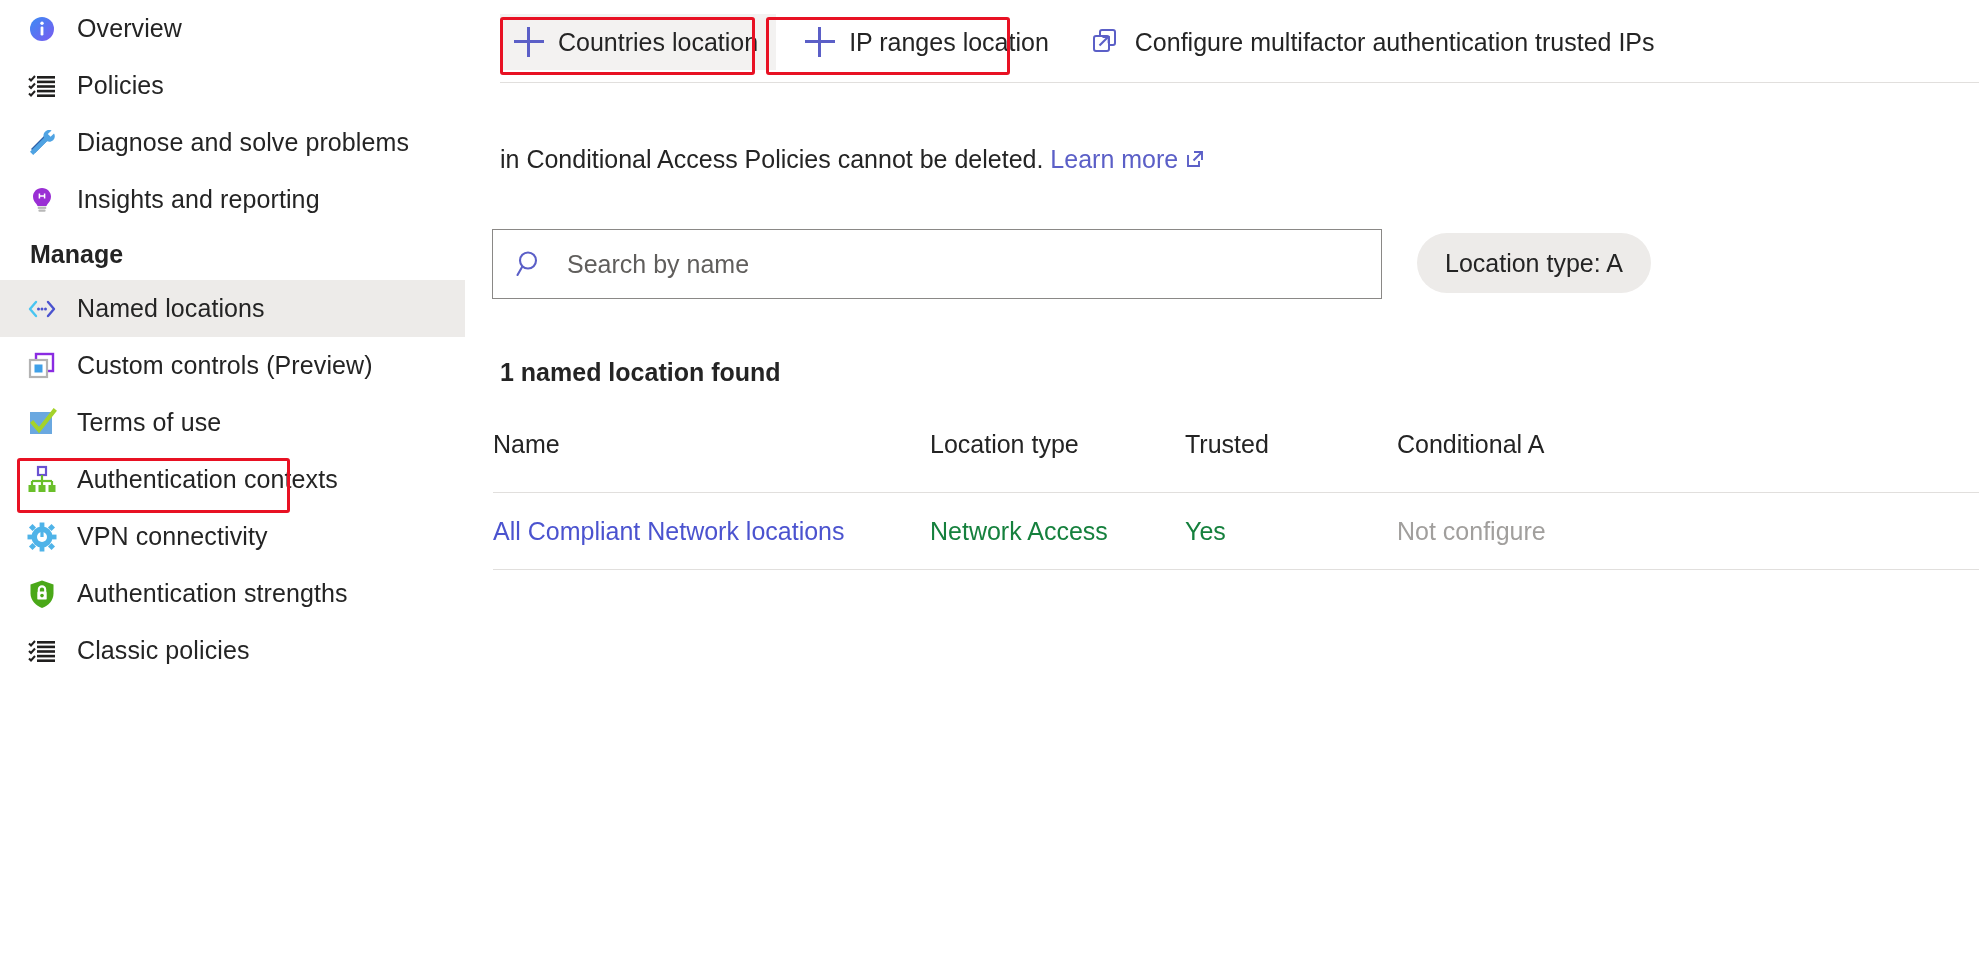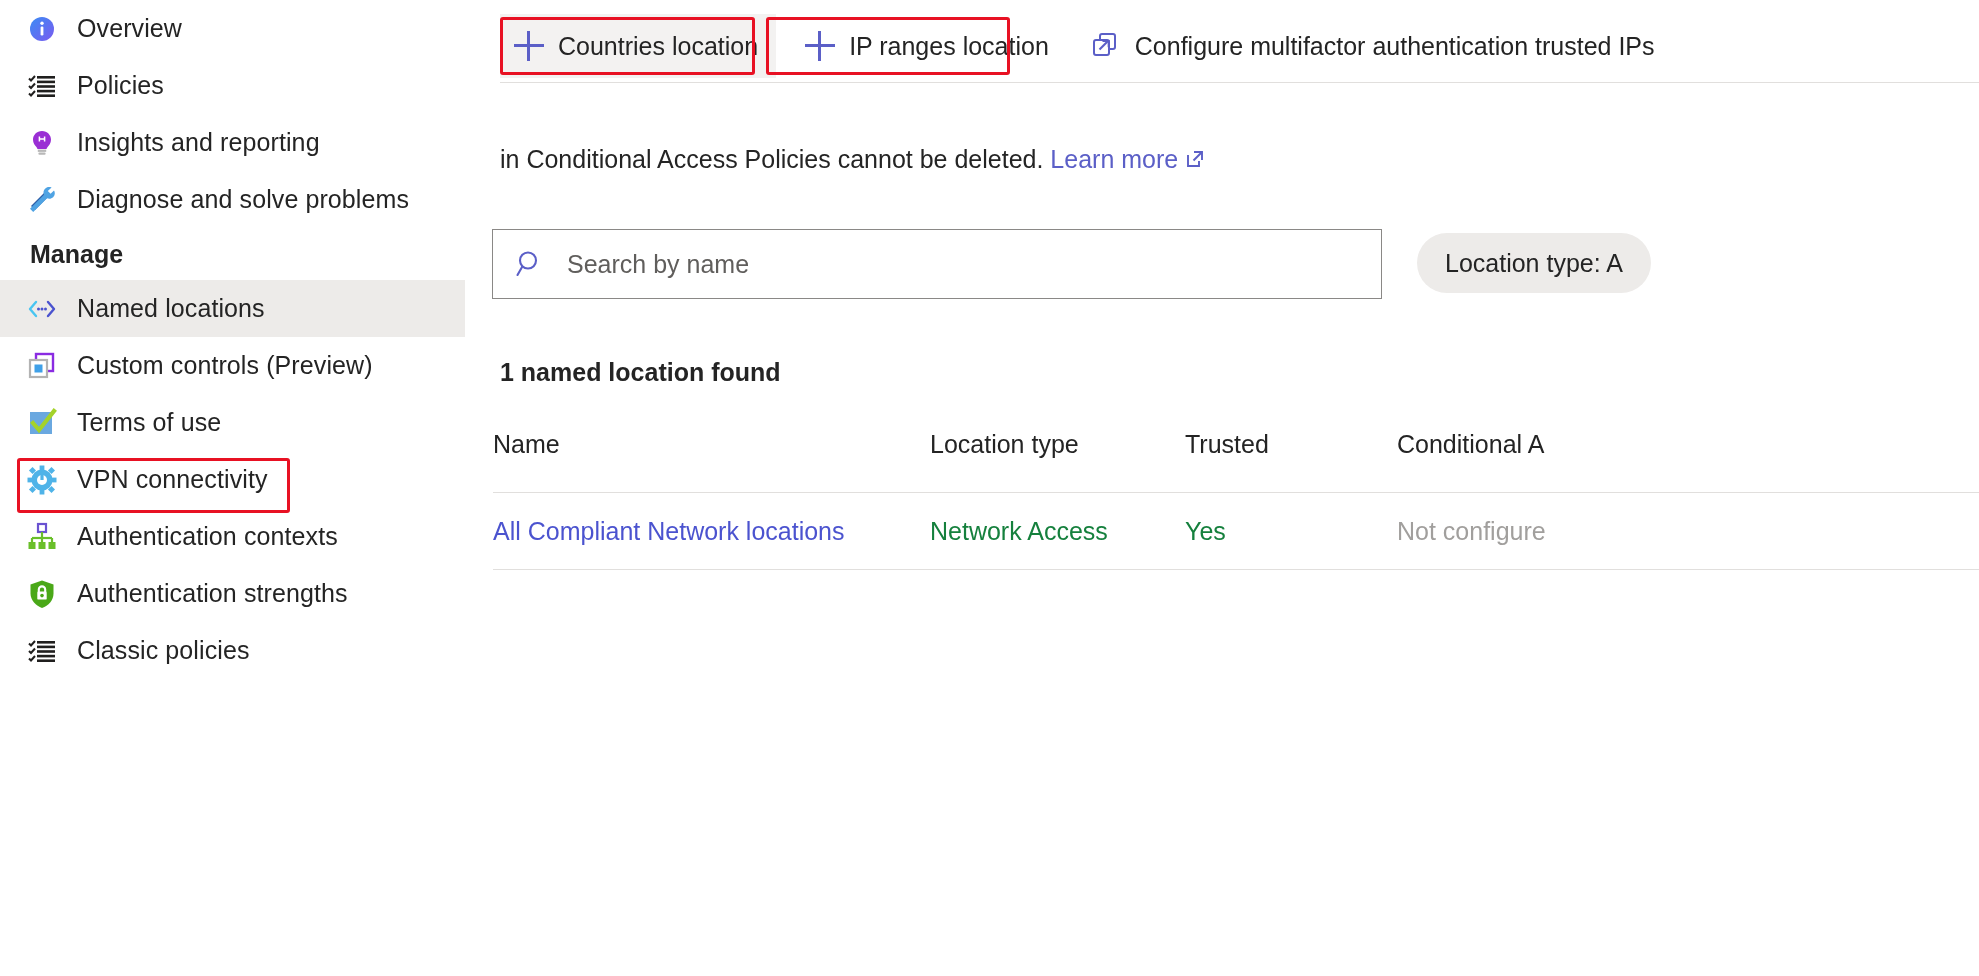--- a/index.html
+++ b/index.html
@@ -59,21 +59,21 @@
     cursor:pointer;
   }
 
   .toolbar {
     position:absolute; left:35px; top:14px; right:0; height:64px;
     display:flex; align-items:stretch;
   }
   .tb-btn {
     display:flex; align-items:center; gap:14px;
     padding:0 18px 0 14px;
-    height:64px;
+    height:56px;
     font-size:25px; color:#242424;
     white-space:nowrap; cursor:pointer;
     background:transparent;
     border:none;
     font-family:"Liberation Sans", sans-serif;
   }
   .tb-btn.hovered { background:#f3f2f1; }
   .plus-ico {
     width:30px; height:30px; position:relative; flex:0 0 30px;
   }
@@ -190,43 +190,43 @@
             <rect x="10" y="23.4" width="18" height="2.6"></rect>
           </g>
         </svg>
       </span>
       <span class="lbl">Policies</span>
     </div>
 
     <div class="nav-item" style="top:0;">
       <span class="ico">
         <svg width="30" height="30" viewBox="0 0 30 30">
+          <path d="M5 25 L19 11 l4 4 L9 29 z" transform="translate(-1,-4)" fill="#2c5fa8"></path>
+          <path d="M24 4 c-3 0-5.5 2.5-5.5 5.5 c0 0.8 0.2 1.6 0.5 2.3 L5 25.8 l3.2 3.2 L22 15.2 c0.7 0.3 1.5 0.5 2.3 0.5 c3 0 5.5-2.5 5.5-5.5 c0-1-0.3-2-0.8-2.8 L25.6 10.8 l-2.8-2.8 L26.6 4.4 C25.8 4.1 24.9 4 24 4z" transform="translate(-2,-2)" fill="#4fa3e3"></path>
+        </svg>
+      </span>
+      <span class="lbl">Diagnose and solve problems</span>
+    </div>
+
+    <div class="nav-item" style="top:0;">
+      <span class="ico">
+        <svg width="30" height="30" viewBox="0 0 30 30">
           <path d="M15 3 C9.8 3 6 7 6 11.7 c0 3.3 1.9 5.4 3.2 7 c0.8 1 1.1 1.6 1.2 2.3 h9.2 c0.1-0.7 0.4-1.3 1.2-2.3 c1.3-1.6 3.2-3.7 3.2-7 C24 7 20.2 3 15 3 z" fill="#9a2fd4"></path>
           <rect x="10.8" y="21.6" width="8.4" height="2.3" fill="#b8b8b8"></rect>
           <rect x="11.4" y="24.6" width="7.2" height="2.2" rx="1" fill="#b8b8b8"></rect>
           <g stroke="#fff" stroke-width="1.5" fill="none">
             <path d="M12.4 8.5 v5"></path>
               <path d="M17.6 8.5 v5"></path>
               <path d="M12.4 11 h5.2"></path>
           </g>
         </svg>
       </span>
       <span class="lbl">Insights and reporting</span>
     </div>
 
-    <div class="nav-item" style="top:0;">
-      <span class="ico">
-        <svg width="30" height="30" viewBox="0 0 30 30">
-          <path d="M5 25 L19 11 l4 4 L9 29 z" transform="translate(-1,-4)" fill="#2c5fa8"></path>
-          <path d="M24 4 c-3 0-5.5 2.5-5.5 5.5 c0 0.8 0.2 1.6 0.5 2.3 L5 25.8 l3.2 3.2 L22 15.2 c0.7 0.3 1.5 0.5 2.3 0.5 c3 0 5.5-2.5 5.5-5.5 c0-1-0.3-2-0.8-2.8 L25.6 10.8 l-2.8-2.8 L26.6 4.4 C25.8 4.1 24.9 4 24 4z" transform="translate(-2,-2)" fill="#4fa3e3"></path>
-        </svg>
-      </span>
-      <span class="lbl">Diagnose and solve problems</span>
-    </div>
-
     <div class="nav-section">Manage</div>
 
     <div style="position:relative;">
       <div class="nav-divider" style="top:0;"></div>
     </div>
 
     <div class="nav-item selected">
       <span class="ico">
         <svg width="30" height="30" viewBox="0 0 30 30">
           <path d="M9 8 L3 15 L9 22" fill="none" stroke="#49c5f1" stroke-width="2.4" stroke-linecap="round" stroke-linejoin="round"></path>
@@ -251,20 +251,41 @@
     </div>
 
     <div class="nav-item">
       <span class="ico">
         <svg width="30" height="30" viewBox="0 0 30 30">
           <rect x="3" y="4" width="22" height="22" fill="#6aa8e0"></rect>
           <path d="M6 15 l6 7 L27 3" fill="none" stroke="#a4d22a" stroke-width="4.2" stroke-linecap="square"></path>
         </svg>
       </span>
       <span class="lbl">Terms of use</span>
+    </div>
+
+    <div class="nav-item">
+      <span class="ico">
+        <svg width="30" height="30" viewBox="0 0 30 30">
+          <rect x="11" y="2" width="8" height="8" fill="#fff" stroke="#6a52d1" stroke-width="2.2"></rect>
+          <g stroke="#6abf2a" stroke-width="2.2" fill="none">
+            <path d="M15 10 v6"></path>
+              <path d="M5 16 h20"></path>
+              <path d="M5 16 v4"></path>
+              <path d="M15 16 v4"></path>
+              <path d="M25 16 v4"></path>
+          </g>
+          <g fill="#6abf2a">
+            <rect x="1.5" y="20" width="7" height="7"></rect>
+            <rect x="11.5" y="20" width="7" height="7"></rect>
+            <rect x="21.5" y="20" width="7" height="7"></rect>
+          </g>
+        </svg>
+      </span>
+      <span class="lbl">Authentication contexts</span>
     </div>
 
     <div class="nav-item">
       <span class="ico">
         <svg width="30" height="30" viewBox="0 0 30 30">
           <g fill="#4fb3e8">
             <circle cx="15" cy="15" r="10.5"></circle>
             <rect x="12.6" y="0.5" width="4.8" height="6"></rect>
               <rect x="12.6" y="23.5" width="4.8" height="6"></rect>
             <rect x="0.5" y="12.6" width="6" height="4.8"></rect>
@@ -272,41 +293,20 @@
             <rect x="3" y="3" width="5" height="5" transform="rotate(45 5.5 5.5)"></rect>
             <rect x="22" y="3" width="5" height="5" transform="rotate(45 24.5 5.5)"></rect>
             <rect x="3" y="22" width="5" height="5" transform="rotate(45 5.5 24.5)"></rect>
             <rect x="22" y="22" width="5" height="5" transform="rotate(45 24.5 24.5)"></rect>
           </g>
           <circle cx="15" cy="15" r="5" fill="#fff"></circle>
           <rect x="13.4" y="7" width="3.2" height="8" fill="#4fb3e8"></rect>
         </svg>
       </span>
       <span class="lbl">VPN connectivity</span>
-    </div>
-
-    <div class="nav-item">
-      <span class="ico">
-        <svg width="30" height="30" viewBox="0 0 30 30">
-          <rect x="11" y="2" width="8" height="8" fill="#fff" stroke="#6a52d1" stroke-width="2.2"></rect>
-          <g stroke="#6abf2a" stroke-width="2.2" fill="none">
-            <path d="M15 10 v6"></path>
-              <path d="M5 16 h20"></path>
-              <path d="M5 16 v4"></path>
-              <path d="M15 16 v4"></path>
-              <path d="M25 16 v4"></path>
-          </g>
-          <g fill="#6abf2a">
-            <rect x="1.5" y="20" width="7" height="7"></rect>
-            <rect x="11.5" y="20" width="7" height="7"></rect>
-            <rect x="21.5" y="20" width="7" height="7"></rect>
-          </g>
-        </svg>
-      </span>
-      <span class="lbl">Authentication contexts</span>
     </div>
 
     <div class="nav-item">
       <span class="ico">
         <svg width="30" height="30" viewBox="0 0 30 30">
           <path d="M15 1.5 L26.5 5.5 v9 c0 7-5 12-11.5 14.5 C9 26.5 3.5 21.5 3.5 14.5 v-9 z" fill="#4aa818"></path>
           <path d="M11.8 13 v-2.4 a3.2 3.2 0 0 1 6.4 0 V13" fill="none" stroke="#fff" stroke-width="2.1"></path>
           <rect x="10.3" y="12.6" width="9.4" height="8" rx="1.2" fill="#fff"></rect>
           <circle cx="15" cy="16.6" r="1.8" fill="#4aa818"></circle>
         </svg>

